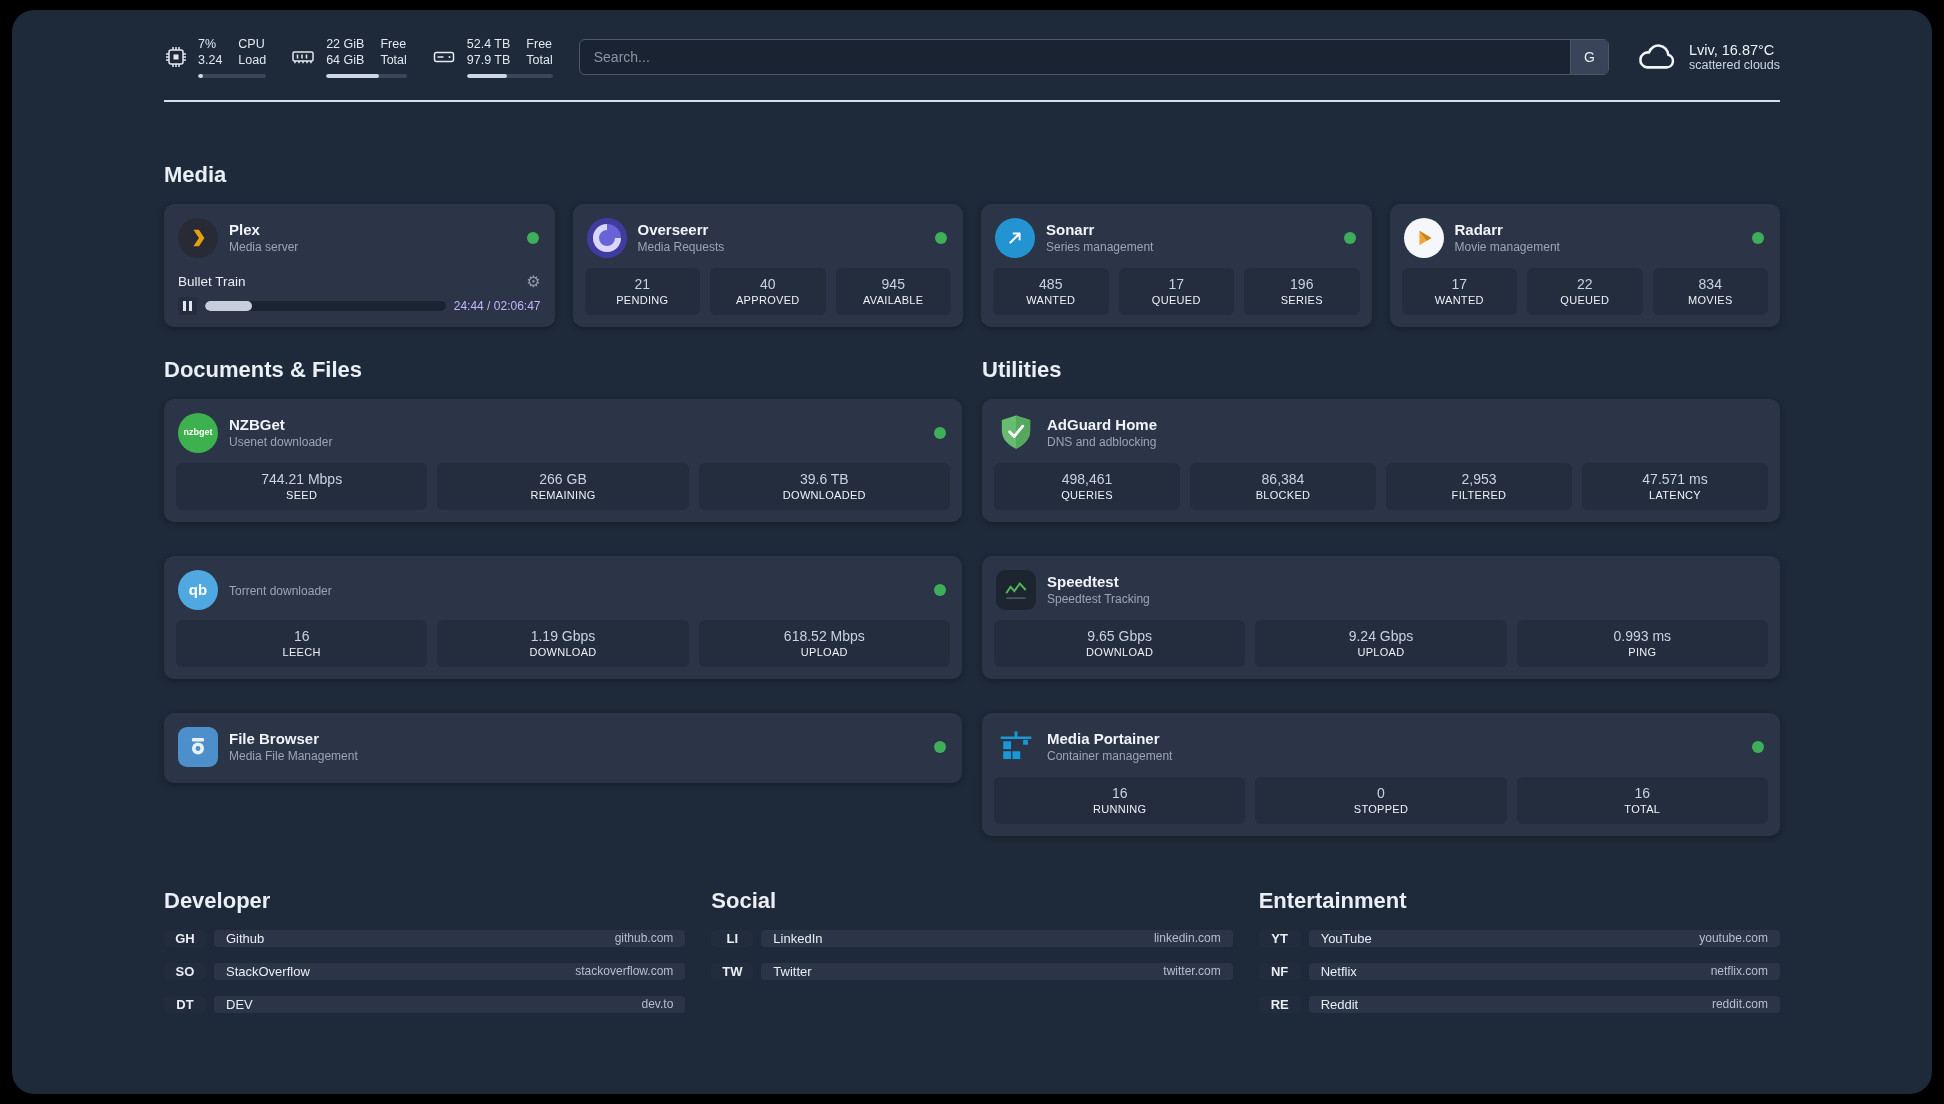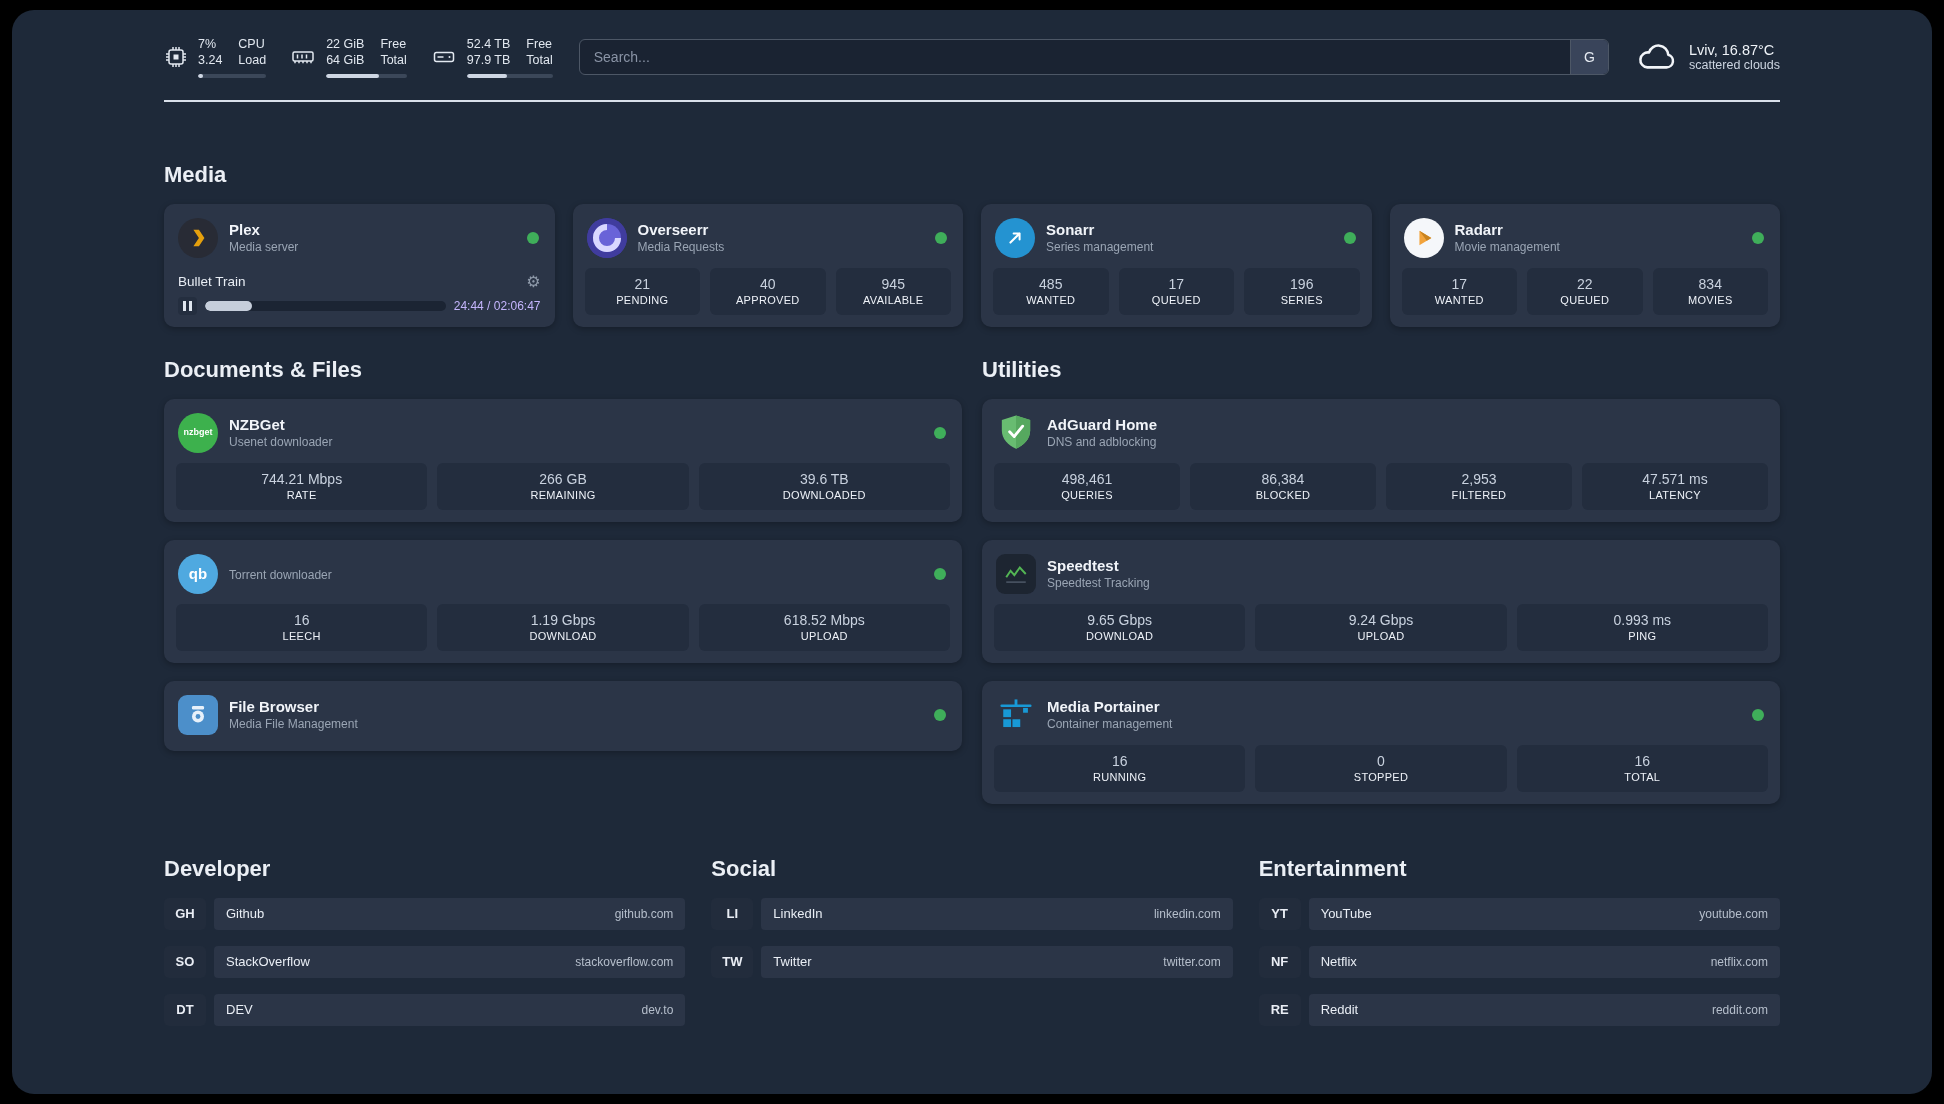--- a/index.html
+++ b/index.html
@@ -29,21 +29,21 @@
   .weather-loc { font-size:14.5px; }
   .weather-cond { font-size:12.5px; color:#cdd5e1; }
 
   .divider { margin-top:22px; height:2px; background:#d9e0ea; }
 
   
   .section-title { font-size:22px; font-weight:600; color:#ebeff5; margin-bottom:16px; }
   .media-section { margin-top:60px; }
   .media-grid { display:grid; grid-template-columns:repeat(4,1fr); gap:18px; }
   .mid-grid { display:grid; grid-template-columns:1fr 1fr; gap:20px; margin-top:30px; align-items:start; }
-  .col-cards { display:flex; flex-direction:column; gap:18px; }
+  .col-cards { display:flex; flex-direction:column; gap:34px; }
   .bottom-grid { display:grid; grid-template-columns:repeat(3,1fr); gap:26px; margin-top:52px; padding-bottom:40px; align-items:start; }
 
   
   .card { background:var(--card); border-radius:10px; padding:10px 12px 12px; box-shadow:0 2px 6px rgba(0,0,0,.28); display:flex; flex-direction:column; }
   .card-header { display:flex; align-items:center; gap:11px; padding:4px 2px 10px; }
   .app-icon { width:40px; height:40px; border-radius:50%; display:flex; align-items:center; justify-content:center; flex-shrink:0; overflow:hidden; }
   .app-icon.square { border-radius:9px; }
   .icon-text { color:#fff; font-weight:700; line-height:1; }
   .app-titles { flex:1; min-width:0; }
   .app-name { font-size:15px; font-weight:600; color:#f1f4f9; }
@@ -62,21 +62,21 @@
   .gear { color:#8e99a9; font-size:16px; cursor:pointer; line-height:1; }
   .player-bottom { display:flex; align-items:center; gap:8px; margin-top:7px; }
   .pause-btn { display:flex; gap:2.5px; padding:4px 5px; background:#242e3f; border:none; border-radius:4px; cursor:pointer; }
   .pause-btn i { display:block; width:3px; height:10px; background:#dfe6ef; }
   .player-bar { flex:1; height:10px; background:#1b2433; border-radius:5px; overflow:hidden; }
   .player-fill { height:100%; background:#c6cedb; border-radius:5px; }
   .player-time { font-size:12px; color:#c4b5fd; white-space:nowrap; }
 
   
   .link-rows { display:flex; flex-direction:column; gap:16px; }
-  .link-row { display:flex; gap:8px; height:32px; }
+  .link-row { display:flex; gap:8px; height:17px; }
   .link-abbr { width:42px; background:#222c3c; border-radius:5px; display:flex; align-items:center; justify-content:center; font-size:13px; font-weight:700; color:#e9edf4; cursor:pointer; flex-shrink:0; }
   .link-bar { flex:1; background:var(--card); border-radius:4px; display:flex; align-items:center; justify-content:space-between; padding:0 12px; text-decoration:none; cursor:pointer; }
   .link-name { font-size:13px; color:#e9eef5; }
   .link-domain { font-size:12px; color:#b6bfcc; }
 </style>
 </head>
 <body>
 
 <div class="frame">
   <div class="content">
@@ -312,21 +312,21 @@
               </span>
               <div class="app-titles">
                 <div class="app-name">NZBGet</div>
                 <div class="app-sub">Usenet downloader</div>
               </div>
               <span class="status-dot"></span>
             </div>
             <div class="stat-row">
               <div class="stat">
                 <div class="stat-value">744.21 Mbps</div>
-                <div class="stat-label">RATE</div>
+                <div class="stat-label">SEED</div>
               </div>
               <div class="stat">
                 <div class="stat-value">266 GB</div>
                 <div class="stat-label">REMAINING</div>
               </div>
               <div class="stat">
                 <div class="stat-value">39.6 TB</div>
                 <div class="stat-label">DOWNLOADED</div>
               </div>
             </div>

